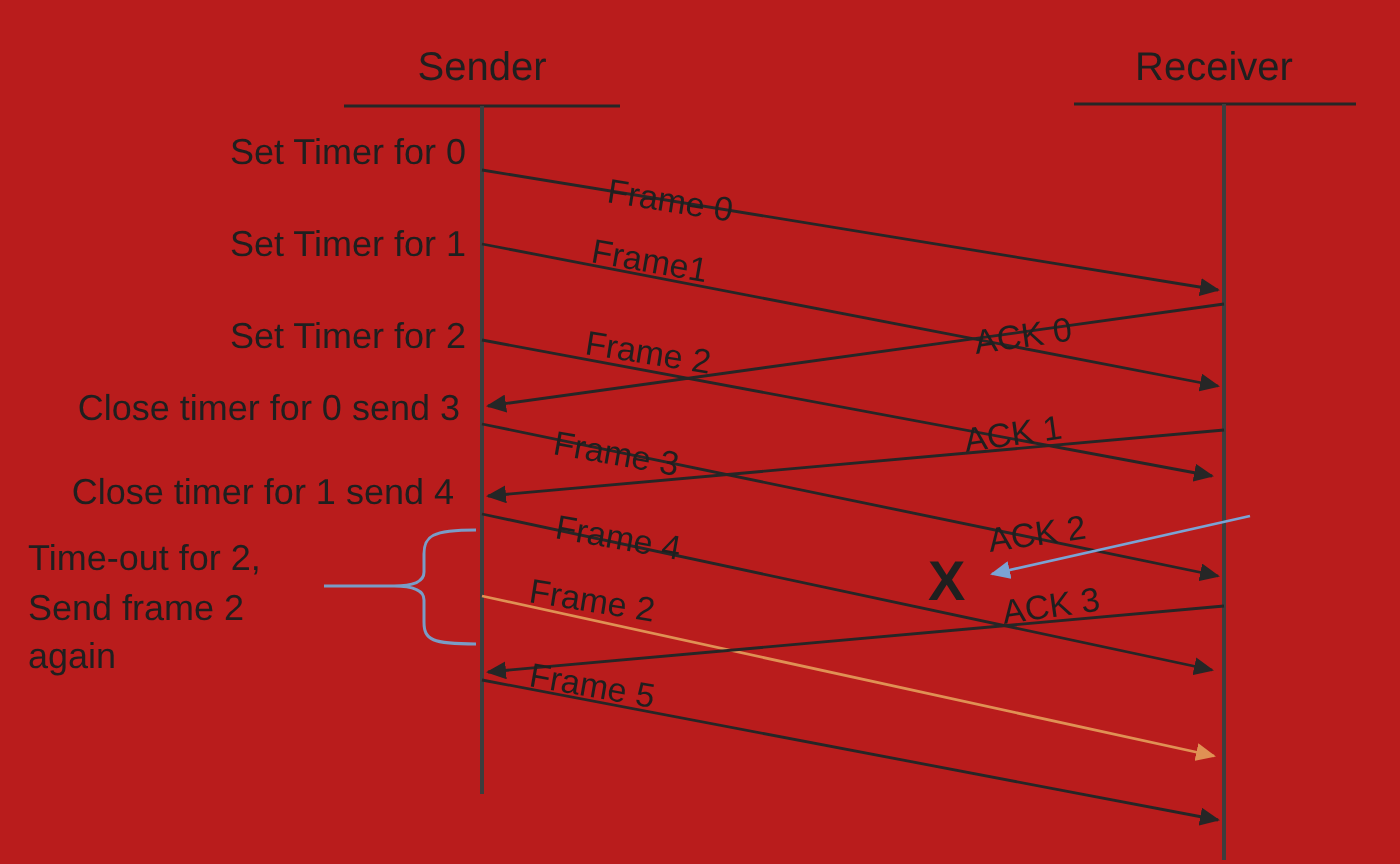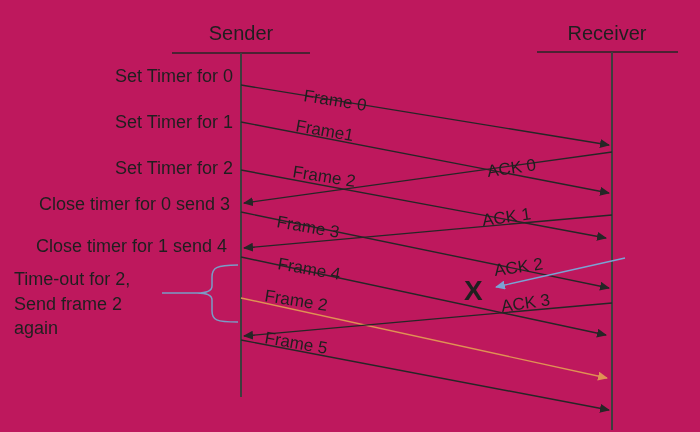--- a/index.html
+++ b/index.html
@@ -1,16 +1,16 @@
 <!DOCTYPE html>
 <html><head>
 <meta charset="utf-8">
 <style>
   html,body{margin:0;padding:0;background:#ffffff;}
-  .stage{position:relative;width:700px;height:432px;background:#be185d;overflow:hidden;
+  .stage{position:relative;width:700px;height:432px;background:#b91c1c;overflow:hidden;
          font-family:"Liberation Sans", sans-serif;}
   svg{position:absolute;left:0;top:0;}
   text{fill:#1f1f1f;}
   .side-label{font-size:18px;}
   .title{font-size:20px;}
   .msg-label{font-size:17px;}
   .lost-x{font-size:28px;font-weight:bold;}
 </style>
 </head>
 <body>

